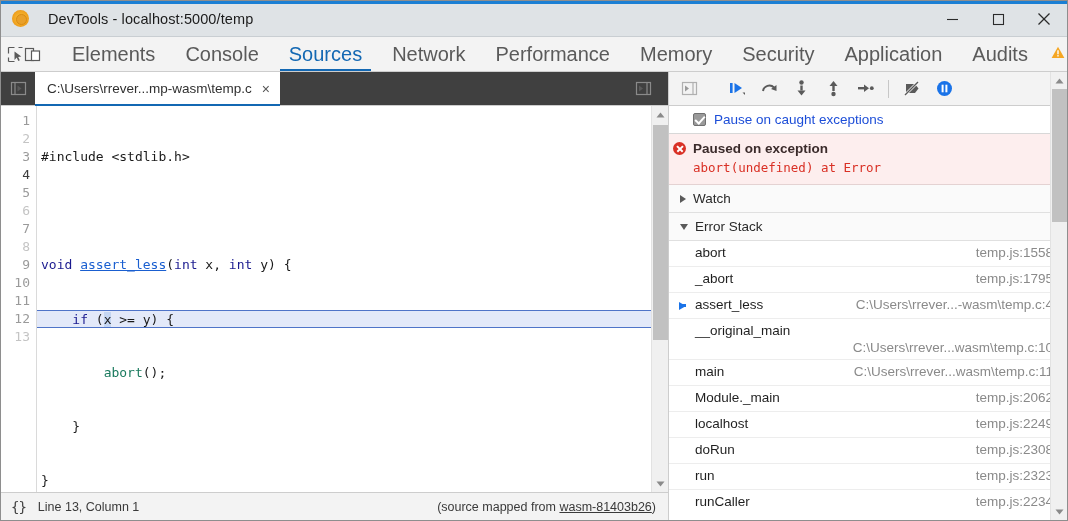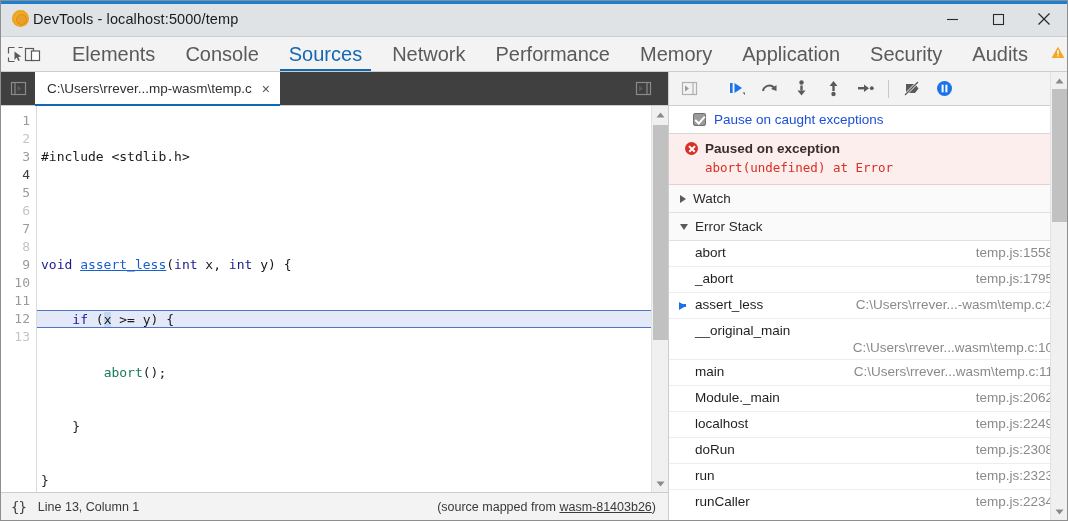--- a/index.html
+++ b/index.html
@@ -49,21 +49,21 @@
   .app-icon::after {
     content: "";
     position: absolute;
     left: 4px; top: 4px;
     width: 9px; height: 9px;
     border-radius: 50%;
     background: #e9a02a;
     border: 1.5px solid #d98c12;
   }
   .title-text {
-    margin-left: 4px;
+    margin-left: 19px;
     font-size: 14.5px;
     color: #1b1b1b;
     letter-spacing: 0.1px;
   }
   .win-controls {
     position: absolute;
     right: 0; top: 0;
     height: 36px;
     display: flex;
   }
@@ -353,21 +353,21 @@
     left: 3px; top: 0px;
     width: 4px; height: 8px;
     border: solid #ffffff;
     border-width: 0 2px 2px 0;
     transform: rotate(42deg);
   }
 
   .exception-box {
     background: #fdeeee;
     border-bottom: 1px solid #e4d2d2;
-    padding: 7px 10px 9px 16px;
+    padding: 7px 10px 9px 4px;
   }
   .exc-title {
     display: flex; align-items: center; gap: 7px;
     font-size: 13.5px;
     font-weight: bold;
     color: #3b2b2b;
   }
   .exc-icon {
     width: 13px; height: 13px;
     border-radius: 50%;
@@ -539,24 +539,24 @@
       <div class="tab">
           <span>Network</span>
         </div>
       <div class="tab">
           <span>Performance</span>
         </div>
       <div class="tab">
           <span>Memory</span>
         </div>
       <div class="tab">
+          <span>Security</span>
+        </div>
+      <div class="tab">
           <span>Application</span>
-        </div>
-      <div class="tab">
-          <span>Security</span>
         </div>
       <div class="tab">
           <span>Audits</span>
         </div>
     </div>
 
     <div class="tabbar-right">
       <div class="warn-group">
         <span>
           <svg width="14" height="13" viewBox="0 0 14 13">

